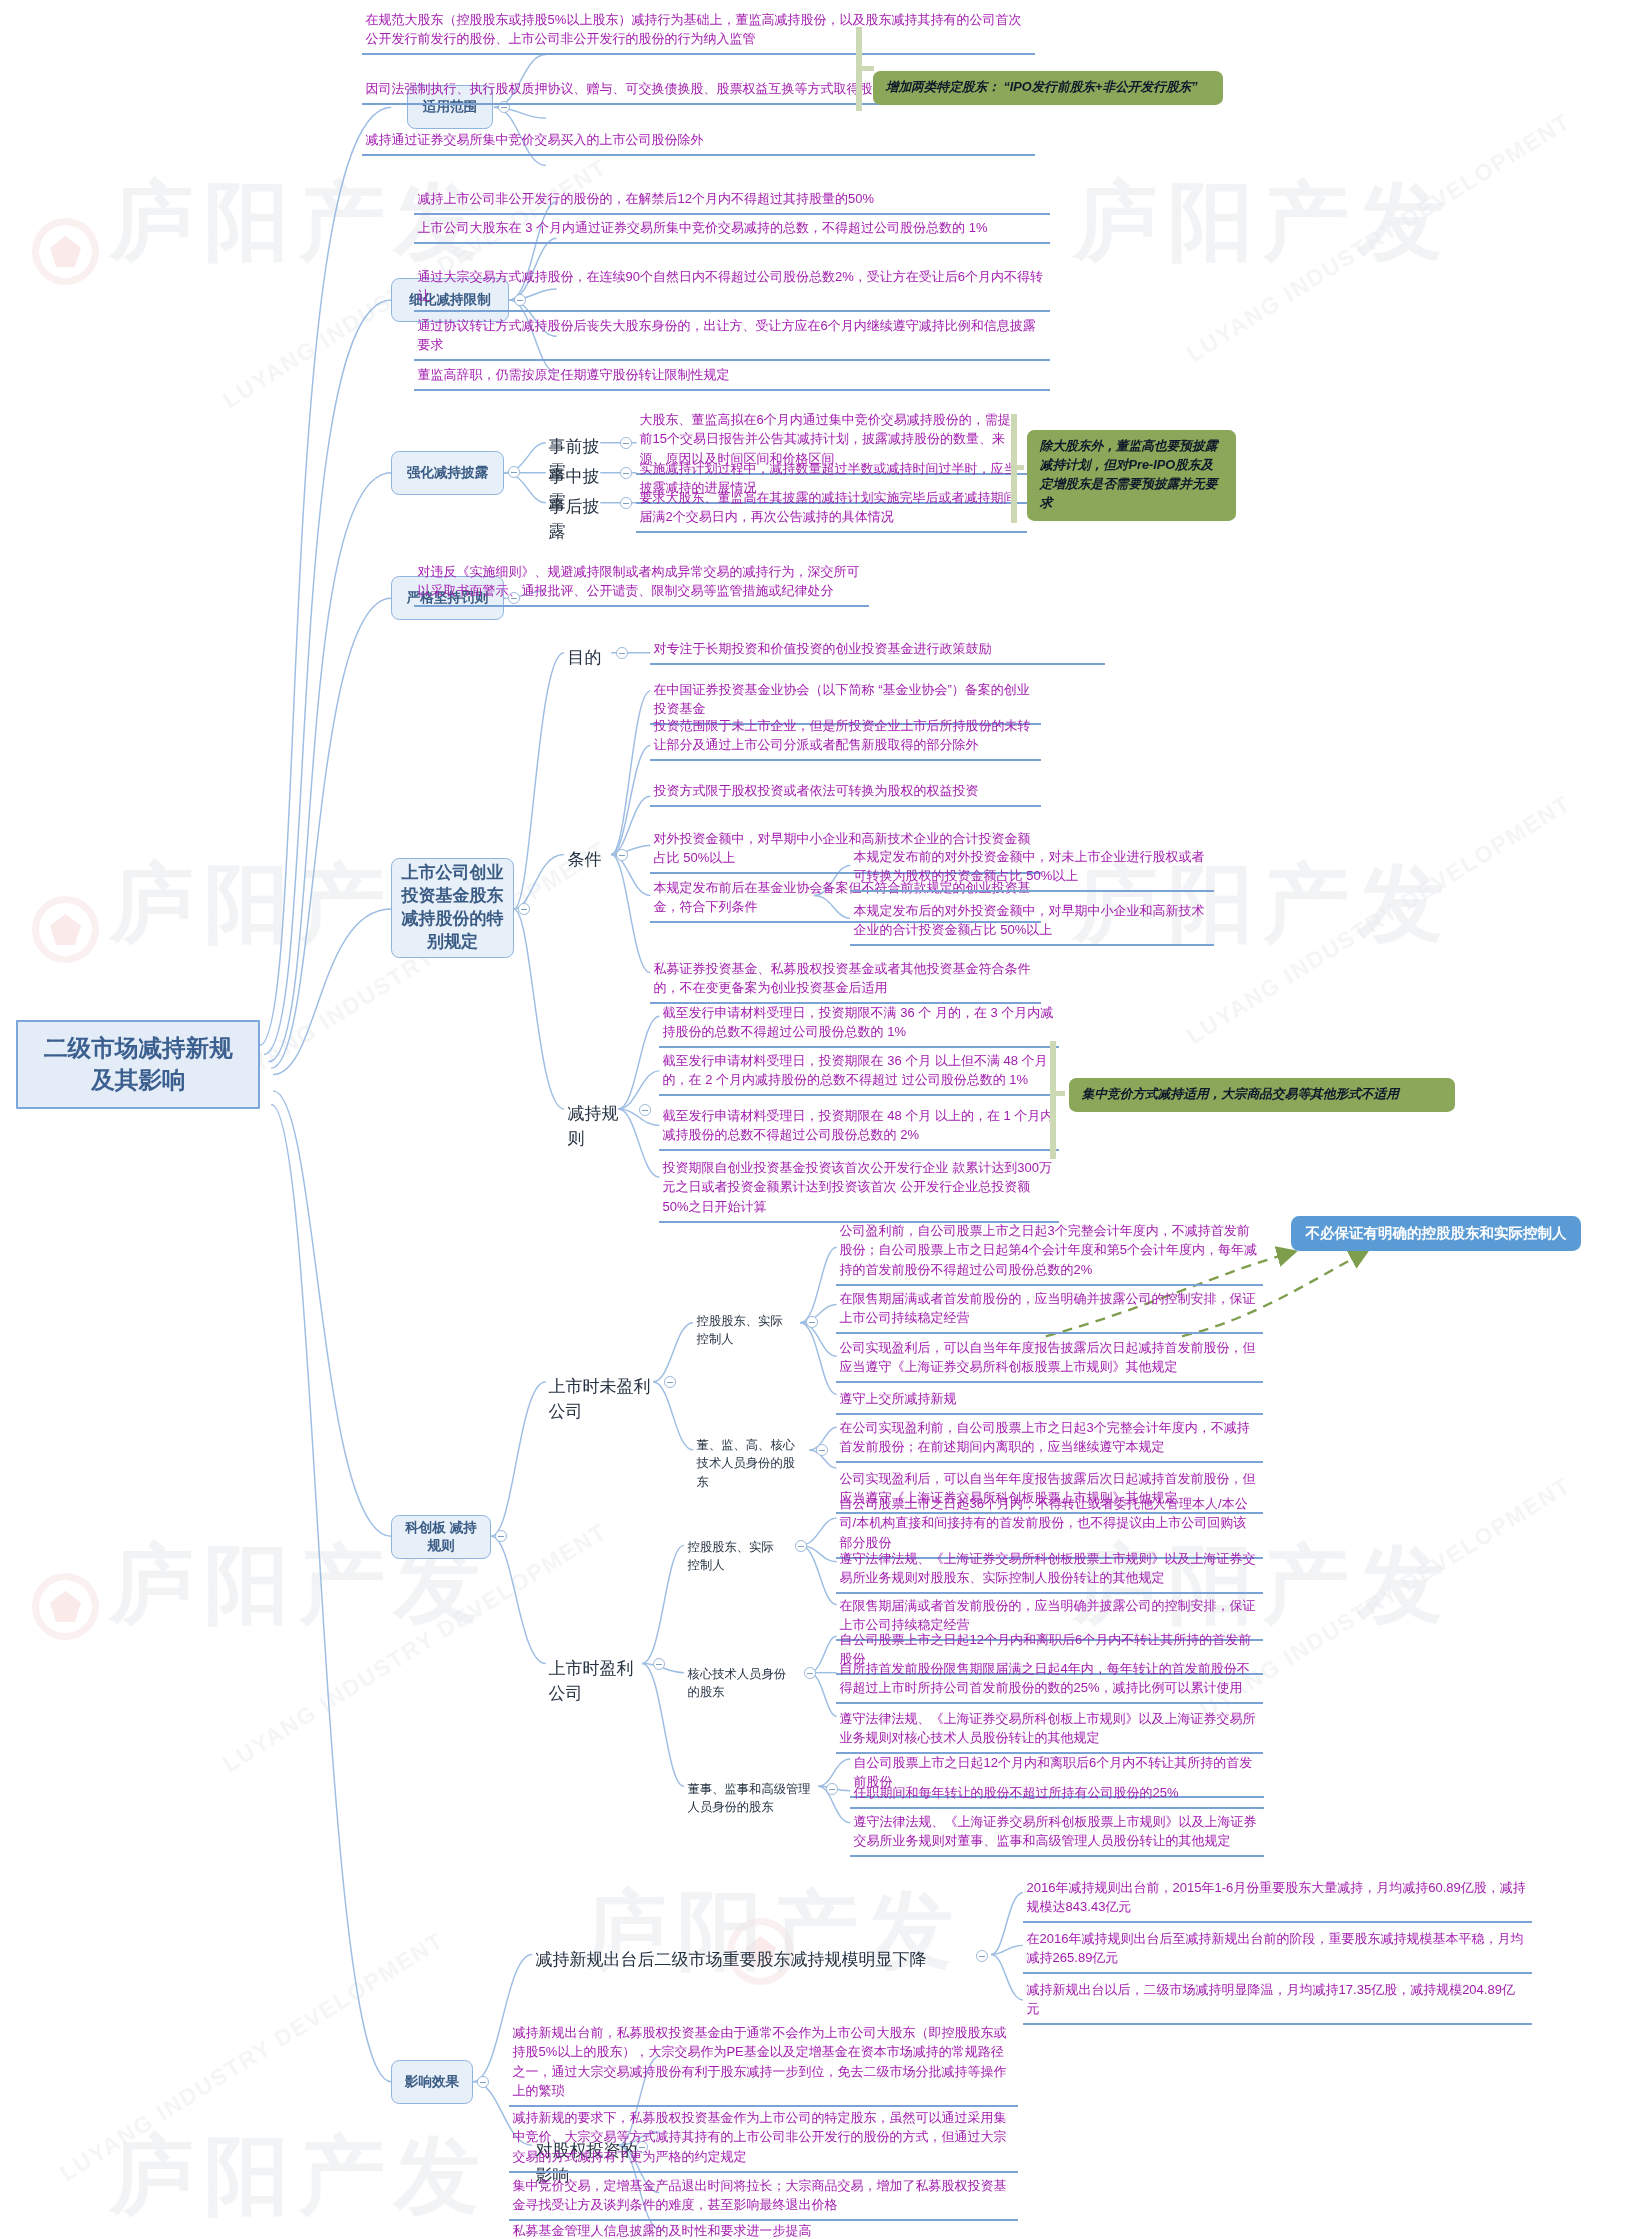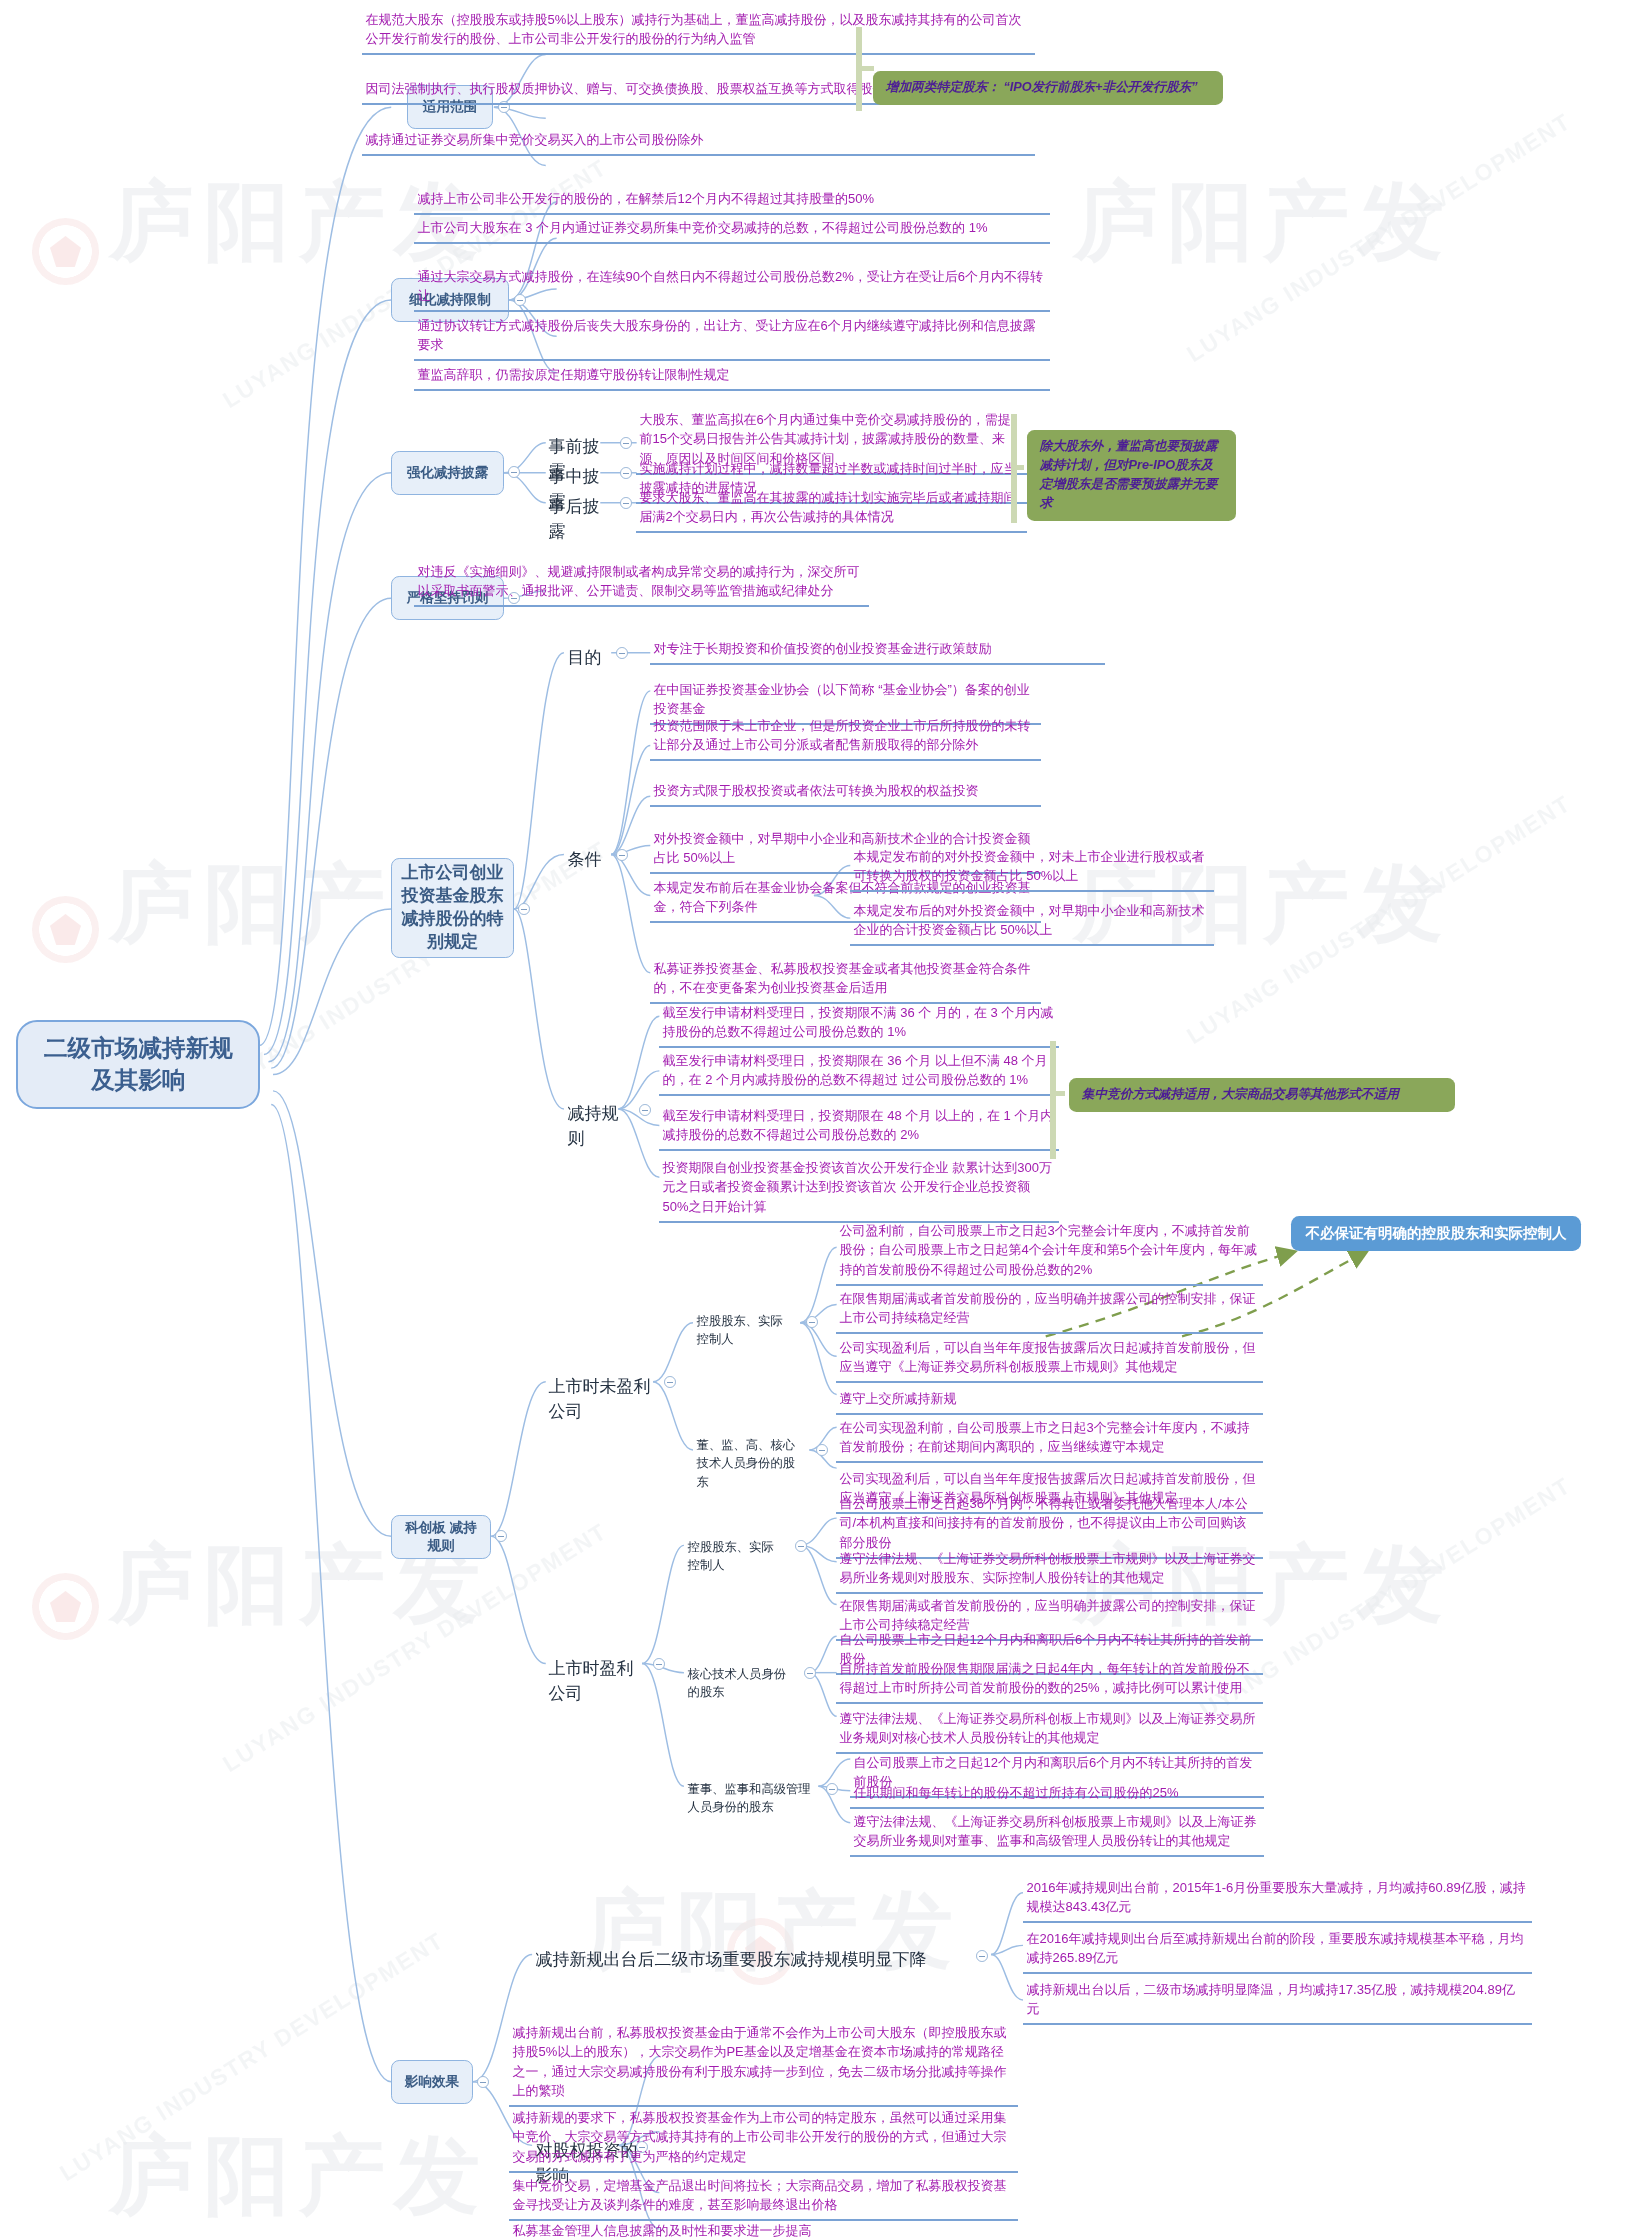--- a/index.html
+++ b/index.html
@@ -29,21 +29,21 @@
        radial-gradient(circle at 50% 50%, rgba(255,255,255,0) 55%, rgba(244,215,215,.75) 56%, rgba(244,215,215,.75) 100%);
   }
   .wm-logo:after{ content:""; display:block; width:31px;height:31px; margin:18px;
      background:rgba(243,206,206,.85);
      clip-path:polygon(50% 0,100% 38%,80% 100%,20% 100%,0 38%); }
 
   
   .node { position:absolute; }
 
   .root {
-    background:#e4ecf7; border:2.7px solid #7ba7dd; border-radius:21px;
+    background:#e4ecf7; border:2.7px solid #7ba7dd; border-radius:1px;
     color:#3b5f8f; font-size:23.6px; font-weight:700; line-height:1.35;
     display:flex; align-items:center; justify-content:center; text-align:center;
     padding:9px 11px;
   }
 
   .lvl1 {
     background:#e7eff9; border:1.8px solid #8fb4e0; border-radius:8.2px;
     color:#3a5b84; font-size:13.6px; font-weight:700; line-height:1.35;
     display:flex; align-items:center; justify-content:center; text-align:center;
     padding:5.5px 7.3px;
@@ -55,21 +55,21 @@
     padding:2.7px 5.5px 4.5px 3.6px;
   }
   .leaf.nb { border-bottom:none; padding-bottom:2.7px; }
 
   .plain {
     color:#243141; font-size:17px; line-height:1.5; padding:2.7px 3.6px;
   }
 
   
   .green {
-    background:#8aa75a; color:#4c1d95; border-radius:7.3px;
+    background:#8aa75a; color:#0f172a; border-radius:7.3px;
     font-size:12.7px; font-style:italic; font-weight:700; line-height:1.5;
     padding:7.3px 12.7px;
   }
   .green-bar { position:absolute; background:#cdd9b4; }
 
   
   .bluecall {
     background:#5b9bd5; color:#ffffff; border-radius:8.2px;
     font-size:14.5px; font-weight:700; line-height:1.4; padding:7.3px 14.5px;
     white-space:nowrap;

